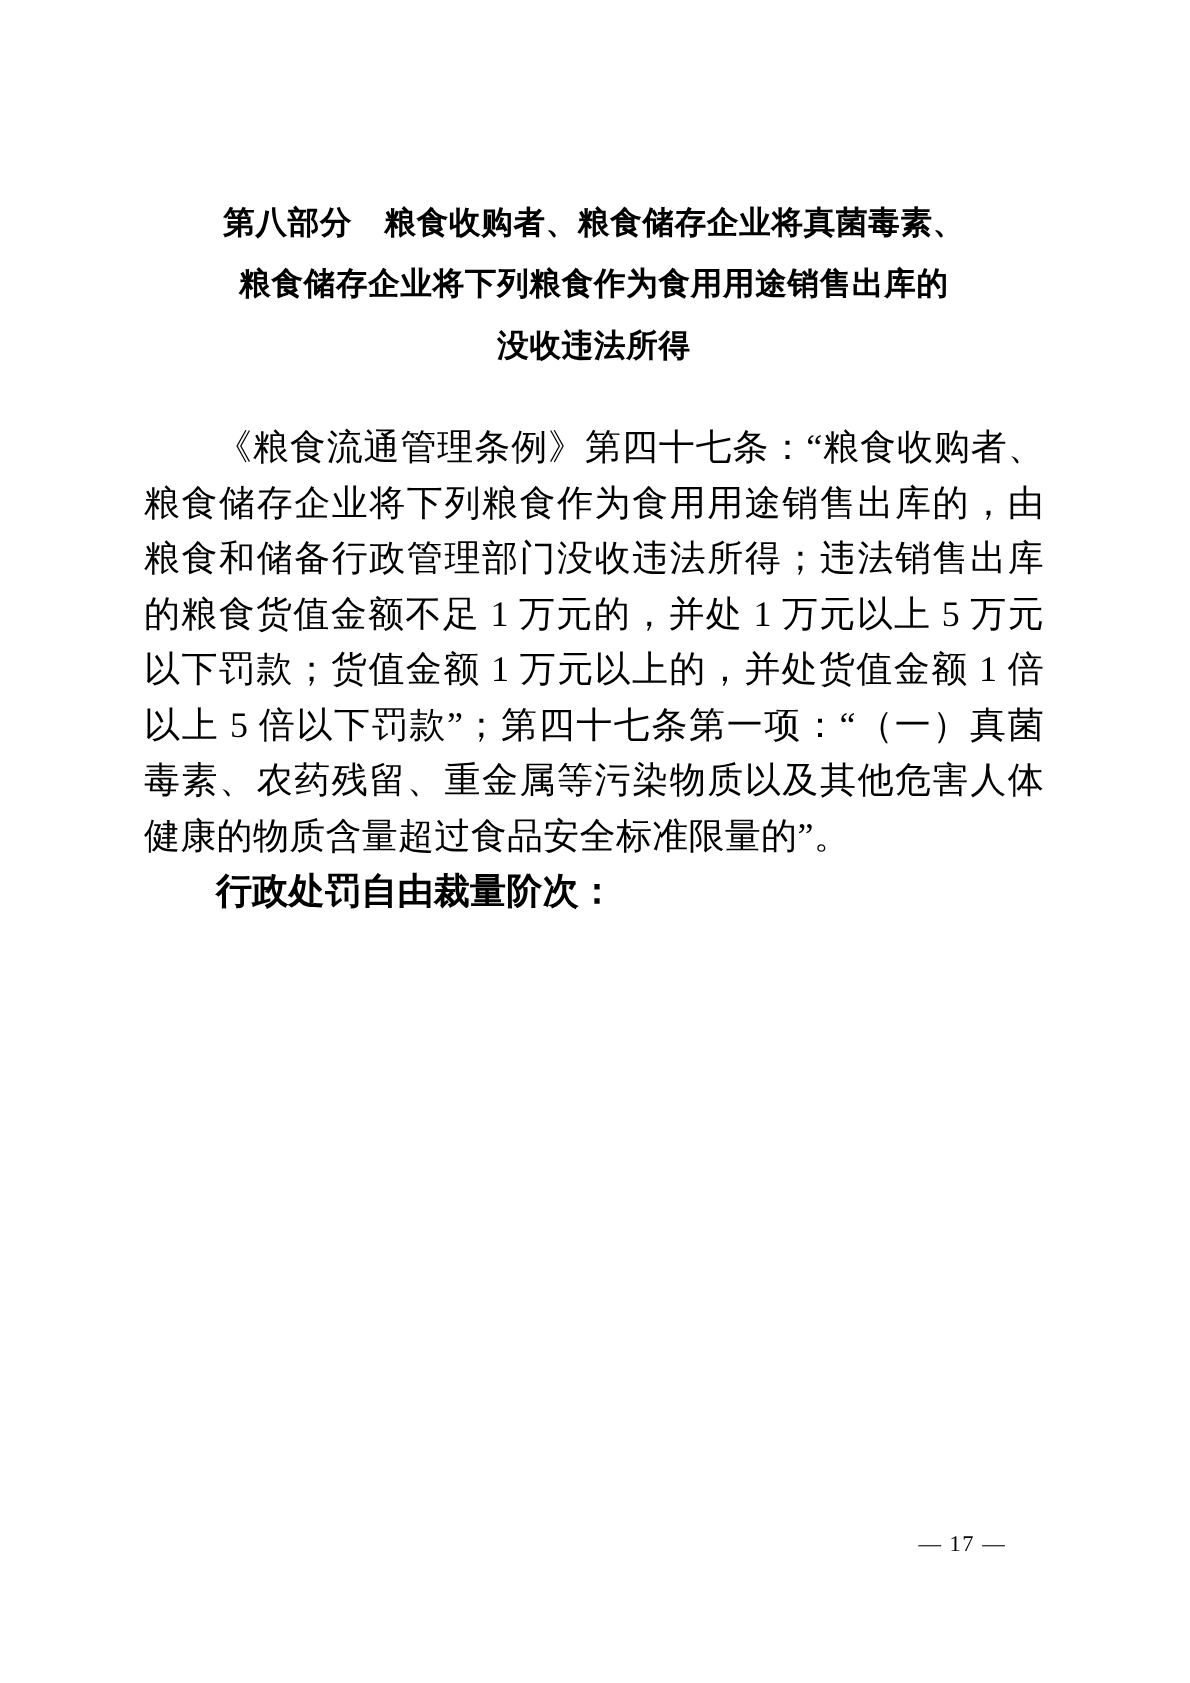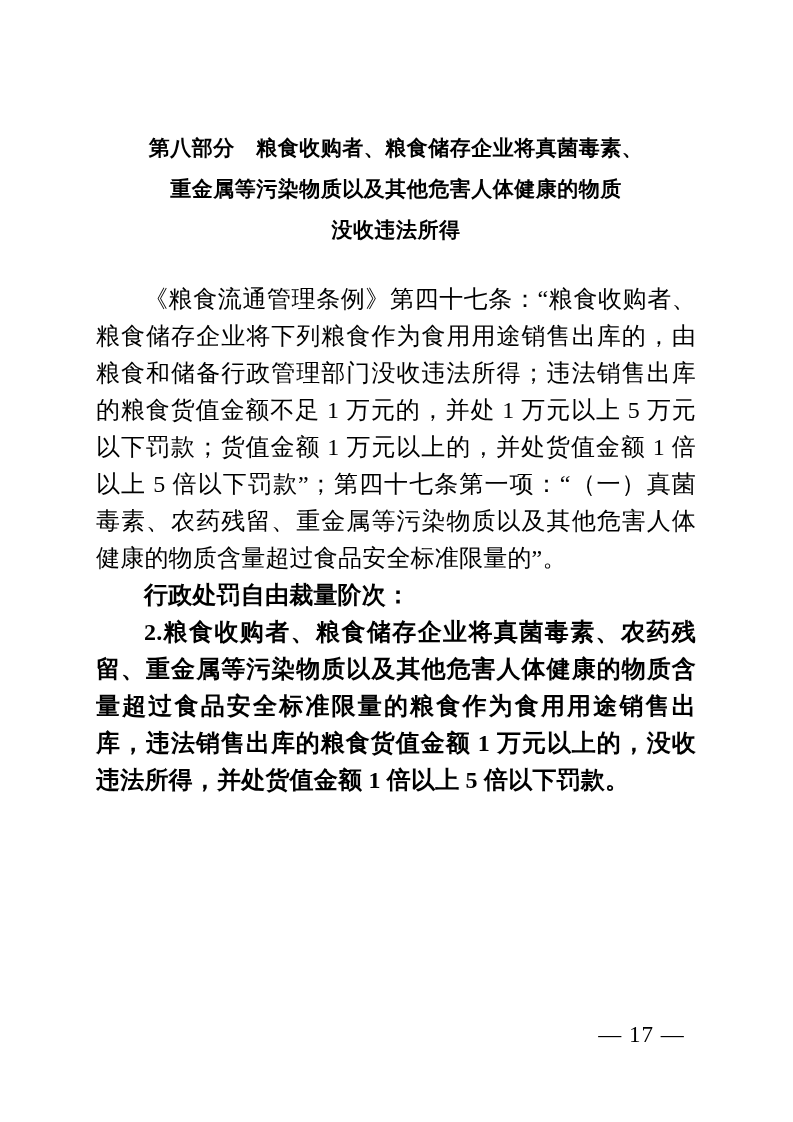--- a/index.html
+++ b/index.html
@@ -56,45 +56,44 @@
   p.para + p.para {
     margin-top: 0;
     font-weight: bold;
   }
   .page-number {
     position: absolute;
     left: 0;
     top: 1022px;
     width: 793px;
     text-align: center;
-    font-size: 23px;
+    font-size: 15px;
     letter-spacing: 1px;
   }
   .page-number .pn-inner {
     display: inline-block;
     margin-left: 490px;
   }
 </style>
 </head>
 <body>
 
 <div class="page">
 
   <div class="content">
 
     <div class="doc-title">
       <span class="tline">第八部分　粮食收购者、粮食储存企业将真菌毒素、</span>
-      <span class="tline">重金属等污染物质以及其他危害人体健康的物质</span>
+      <span class="tline">粮食储存企业将下列粮食作为食用用途销售出库的</span>
       <span class="tline">没收违法所得</span>
     </div>
 
     <div class="body-block">
       <p class="para">《粮食流通管理条例》第四十七条：“粮食收购者、粮食储存企业将下列粮食作为食用用途销售出库的，由粮食和储备行政管理部门没收违法所得；违法销售出库的粮食货值金额不足 1 万元的，并处 1 万元以上 5 万元以下罚款；货值金额 1 万元以上的，并处货值金额 1 倍以上 5 倍以下罚款”；第四十七条第一项：“（一）真菌毒素、农药残留、重金属等污染物质以及其他危害人体健康的物质含量超过食品安全标准限量的”。</p>
       <p class="para">行政处罚自由裁量阶次：</p>
-      <p class="para">2.粮食收购者、粮食储存企业将真菌毒素、农药残留、重金属等污染物质以及其他危害人体健康的物质含量超过食品安全标准限量的粮食作为食用用途销售出库，违法销售出库的粮食货值金额 1 万元以上的，没收违法所得，并处货值金额 1 倍以上 5 倍以下罚款。</p>
     </div>
 
   </div>
 
   <div class="page-number">
     <span class="pn-inner">— 17 —</span>
   </div>
 
 </div>
 

